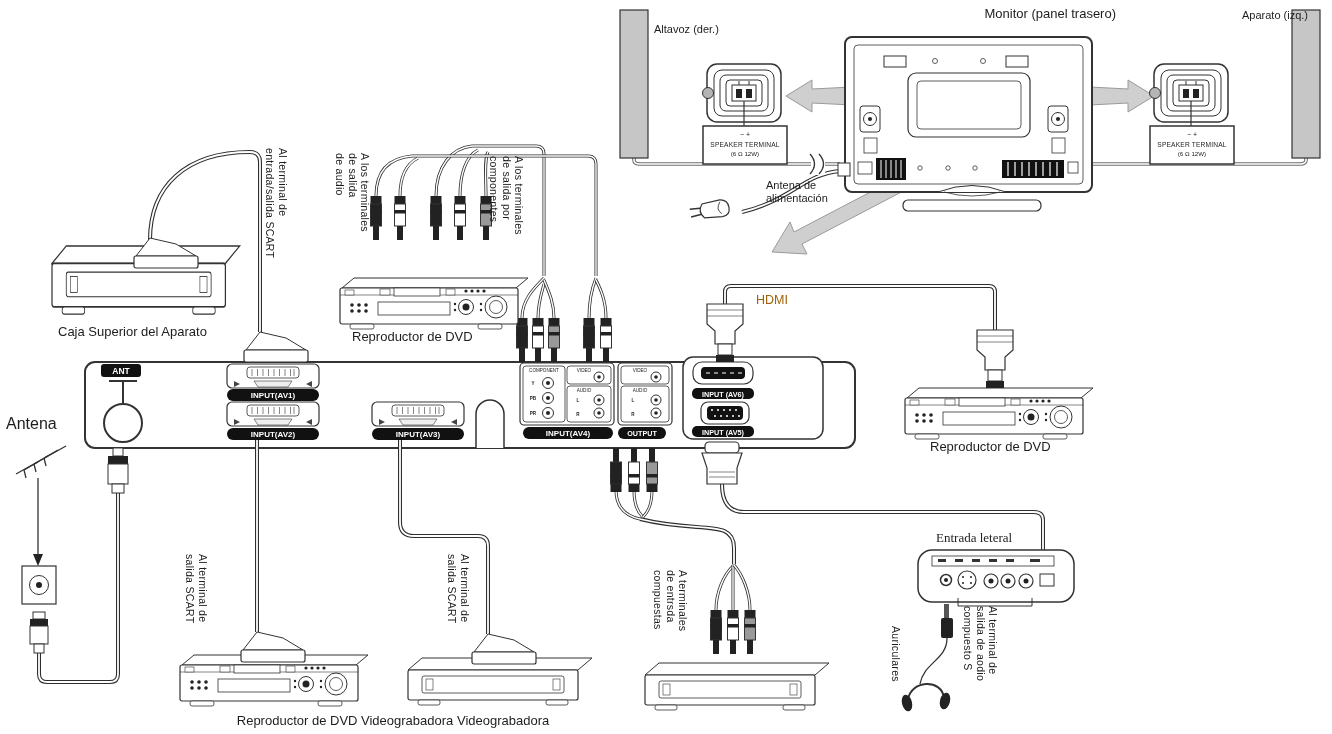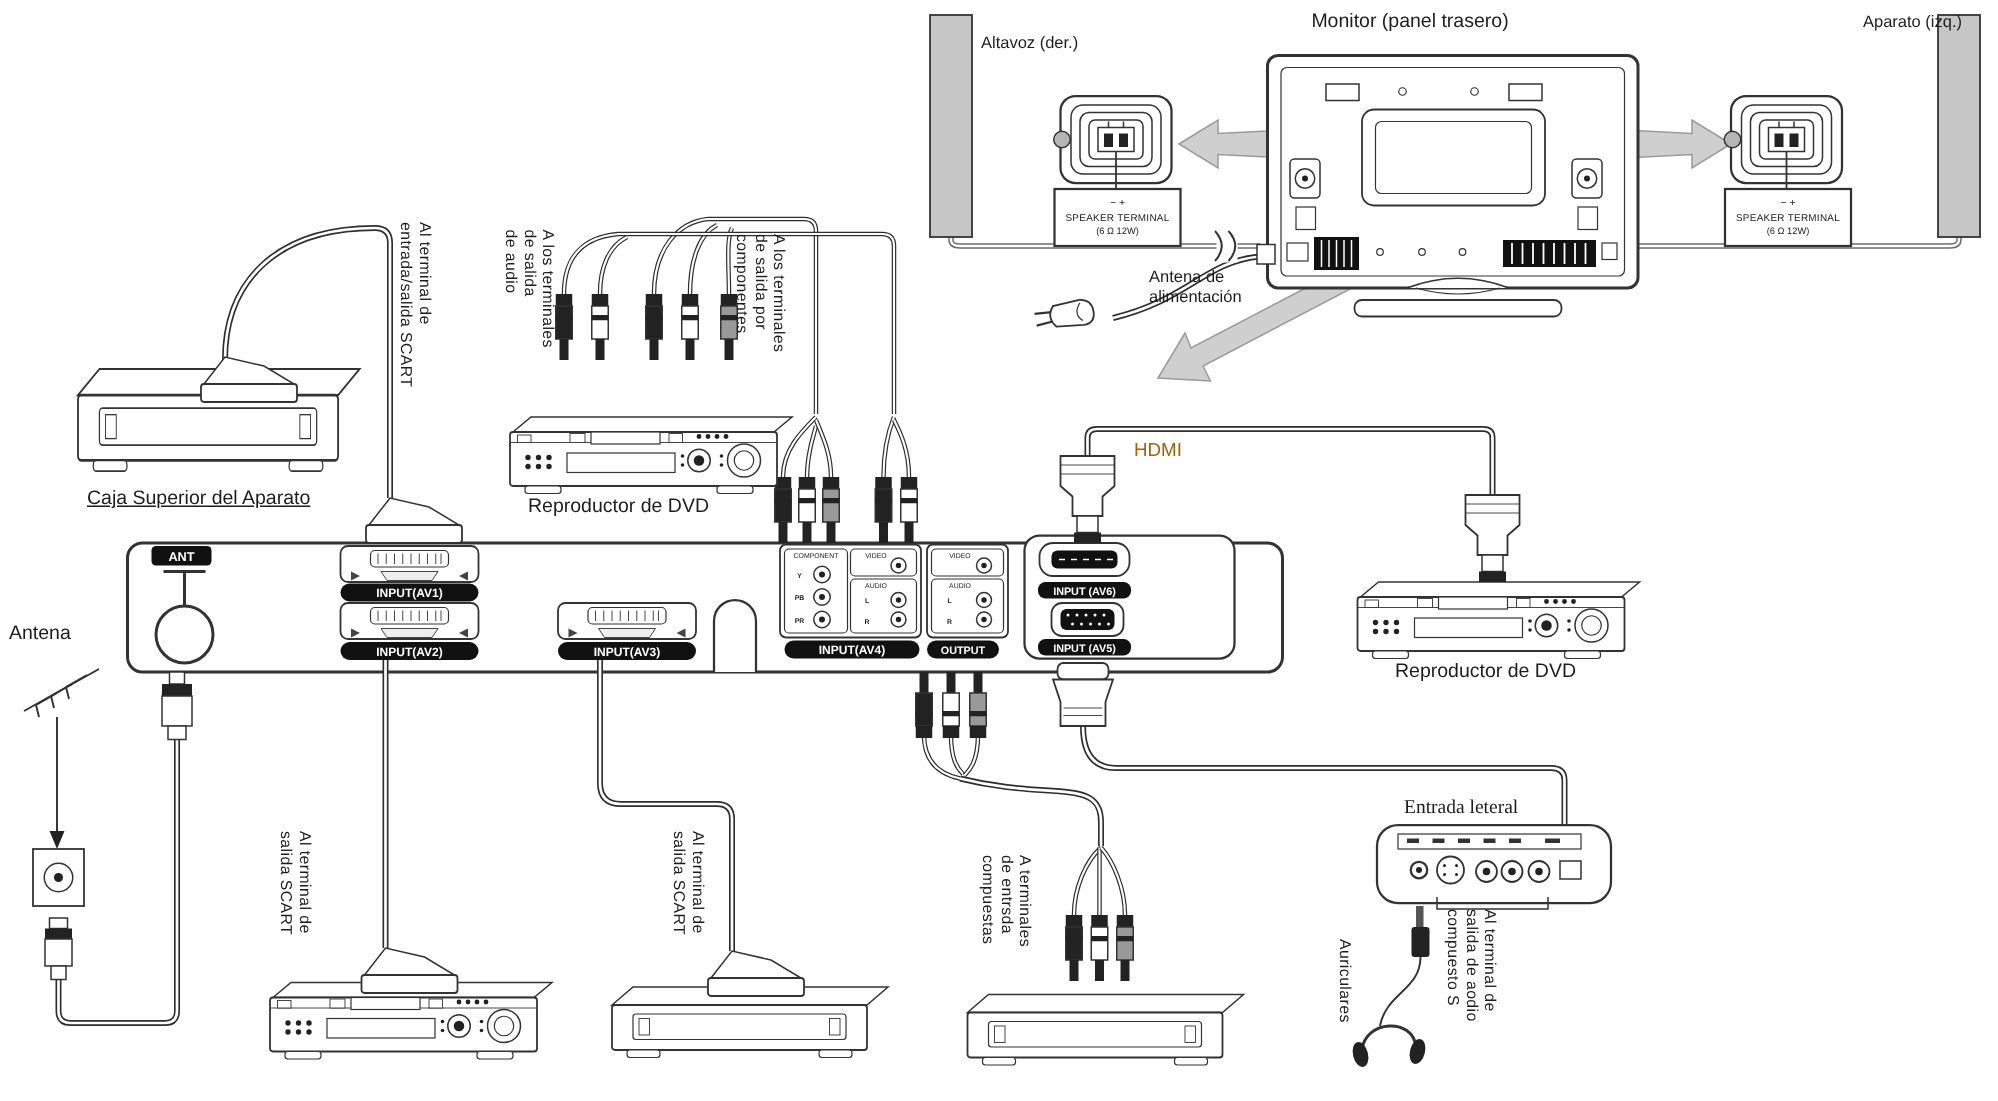--- a/index.html
+++ b/index.html
@@ -552,30 +552,31 @@
 </g>
 <path d="M947,638 C947,660 924,662 920,684" class="thin"></path>
 <g>
   <path d="M908,700 C910,680 942,678 944,698" fill="none" class="s20"></path>
   <ellipse cx="907" cy="703" rx="5" ry="8.5" fill="#222" transform="rotate(-14 907 703)"></ellipse>
   <ellipse cx="945" cy="701" rx="5" ry="8.5" fill="#222" transform="rotate(14 945 701)"></ellipse>
 </g>
 </svg>
 
 <div class="hsmall" style="left:654px;top:23px;">Altavoz (der.)</div>
-<div class="hlabel center" style="left:840px;top:7px;width:200px;">Monitor (panel trasero)</div>
+<div class="hlabel center" style="left:916px;top:7px;width:200px;text-align:right;">Monitor (panel trasero)</div>
 <div class="hsmall" style="left:1242px;top:9px;">Aparato (izq.)</div>
 <div class="hsmall" style="left:766px;top:179px;">Antena de
 alimentación</div>
 <div class="hlabel gray" style="left:756px;top:293px;font-size:12.5px;">HDMI</div>
-<div class="hlabel" style="left:58px;top:325px;text-decoration:underline;">Caja Superior del Aparato</div>
+<div class="hlabel" style="left:58px;top:325px;">Caja Superior del Aparato</div>
 <div class="hlabel" style="left:352px;top:330px;">Reproductor de DVD</div>
-<div class="hsmall" style="left:6px;top:414px;font-size:13px;">Antena</div>
+<div class="hsmall" style="left:6px;top:414px;font-size:16px;">Antena</div>
 <div class="hlabel" style="left:930px;top:440px;">Reproductor de DVD</div>
 <div class="hlabel" style="left:936px;top:531px;font-family:Liberation Serif, serif;">Entrada leteral</div>
+<div class="hlabel center" style="left:188px;top:714px;width:410px;">Reproductor de DVD Videograbadora Videograbadora</div>
 
 <div class="vlabel" style="left:264px;top:148px;">Al terminal de
 entrada/salida SCART</div>
 <div class="vlabel" style="left:334px;top:153px;">A los terminales
 de salida
 de audio</div>
 <div class="vlabel" style="left:488px;top:156px;">A los terminales
 de salida por
 componentes</div>
 <div class="vlabel" style="left:184px;top:554px;">Al terminal de

